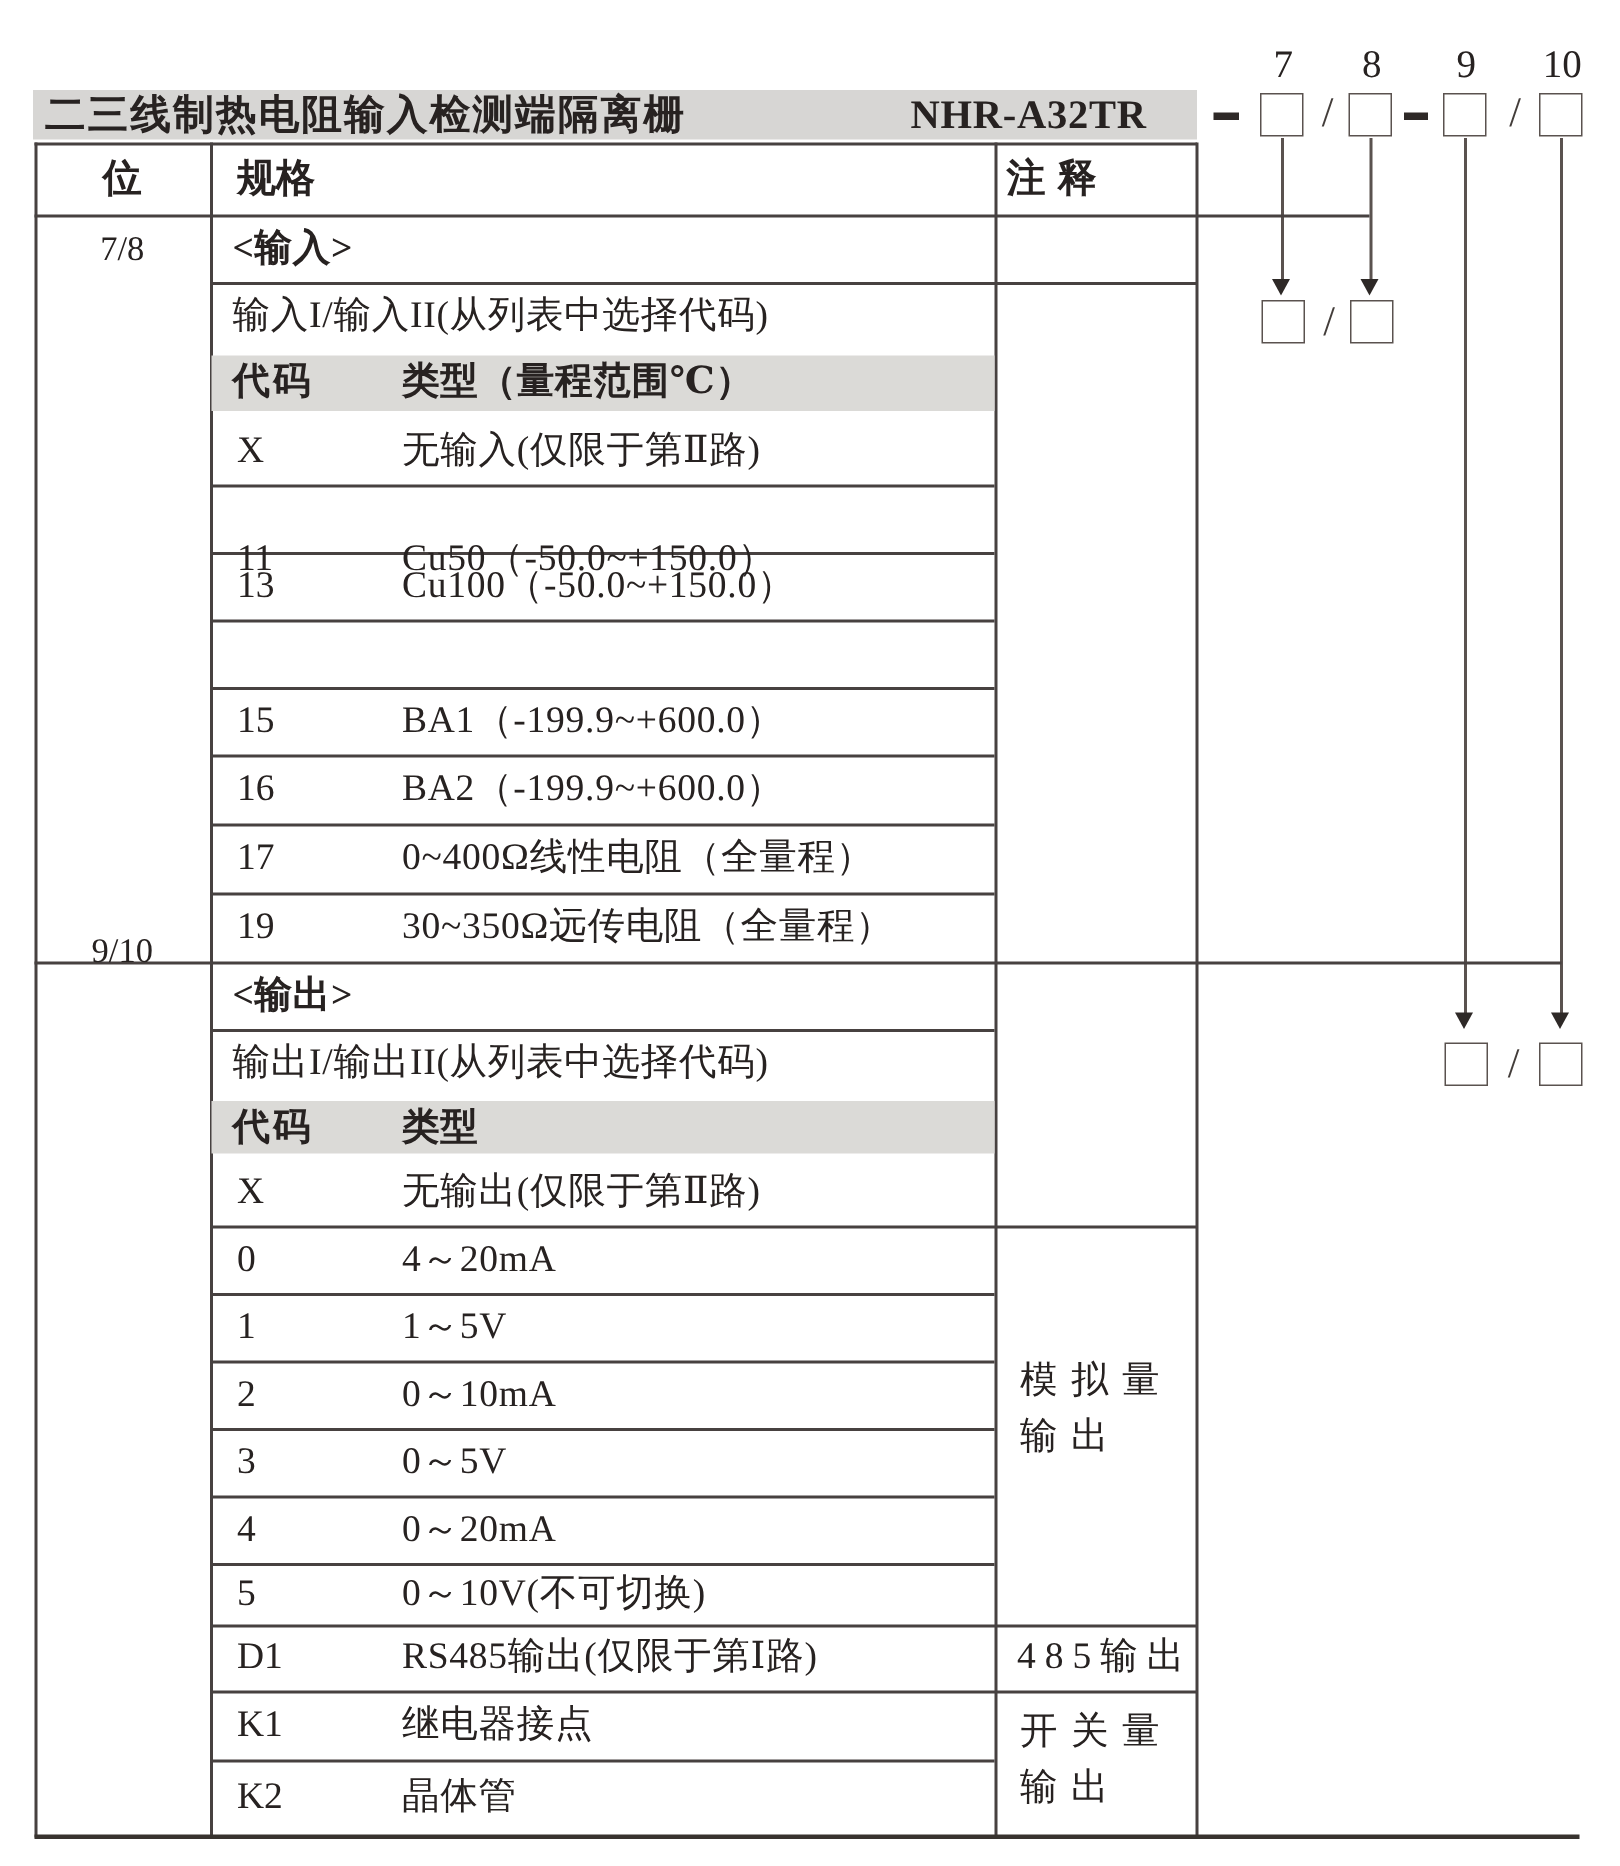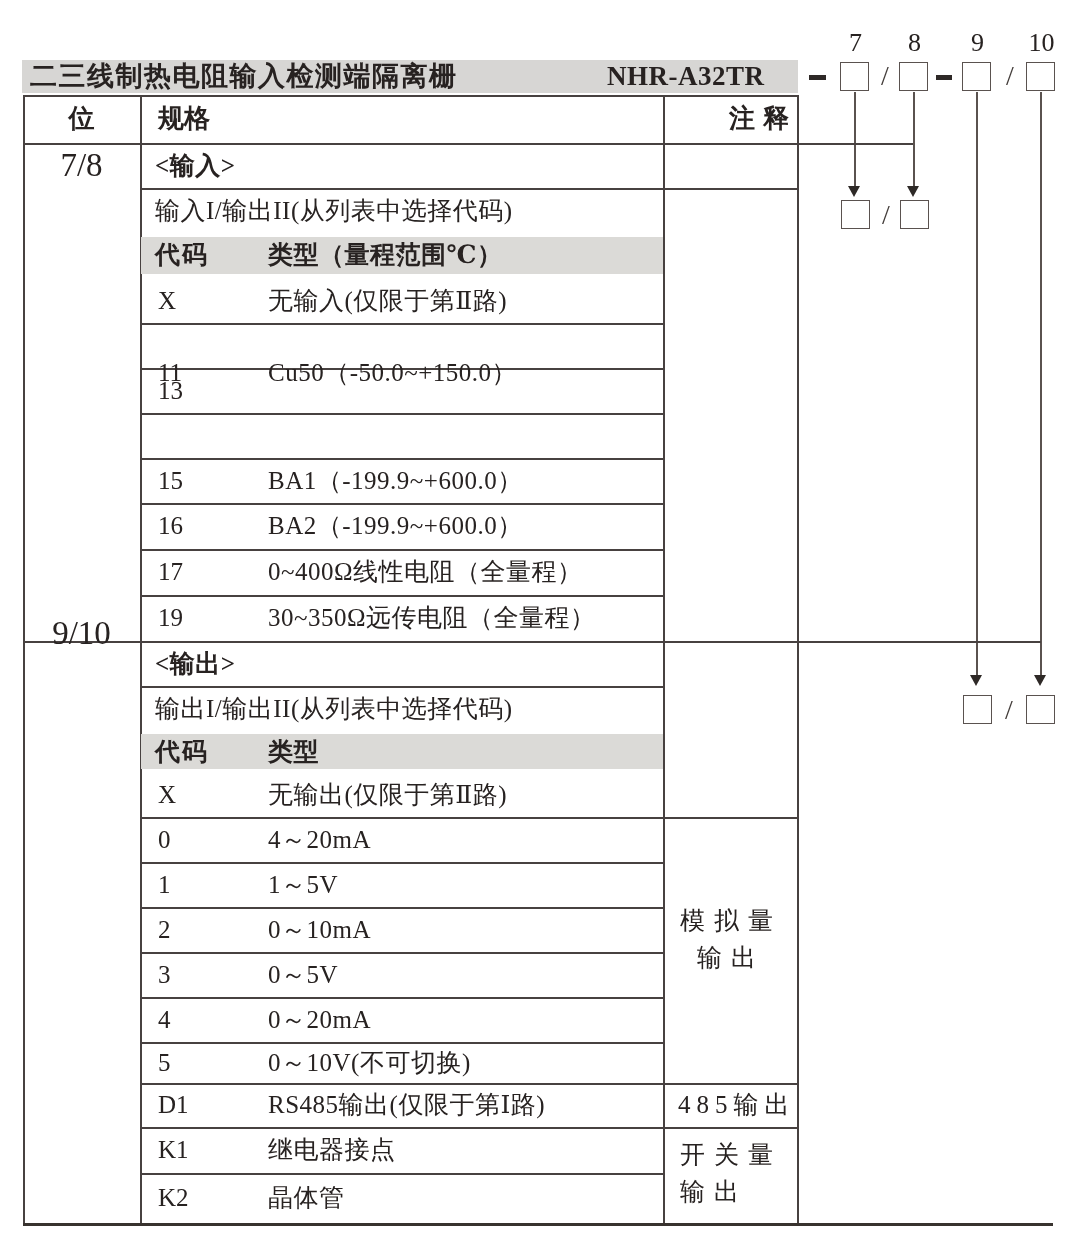--- a/index.html
+++ b/index.html
@@ -14,21 +14,21 @@
   
   .titlebar{position:absolute;left:22px;top:60px;width:776px;height:33px;background:#d7d6d4;}
   .title{position:absolute;left:30px;top:59px;height:35px;line-height:35px;font-weight:bold;
          font-size:27px;letter-spacing:1.5px;white-space:nowrap;}
   .model{position:absolute;left:607px;top:59px;height:35px;line-height:35px;font-weight:bold;
          font-size:27px;letter-spacing:.5px;}
   
   .hcell{position:absolute;top:95px;height:48px;line-height:48px;font-weight:bold;font-size:26px;}
   
   .poscell{position:absolute;left:23px;width:117px;height:45px;text-align:center;
-           font-size:33px;line-height:45px;}
+           font-size:23px;line-height:45px;}
   
   .row{position:absolute;left:140px;width:571px;height:45px;line-height:45px;font-size:25px;white-space:nowrap;}
   .row .c{position:absolute;left:18px;}
   .row .t{position:absolute;left:128px;letter-spacing:.5px;}
   .row .full{position:absolute;left:15px;letter-spacing:.5px;}
   .bold{font-weight:bold;}
   .band{position:absolute;left:141px;width:522px;background:#dbdad7;}
   
   .note{position:absolute;left:680px;font-size:25px;letter-spacing:9px;line-height:37px;white-space:nowrap;}
   
@@ -102,48 +102,49 @@
   <div class="hl" style="left:140px;top:952px;width:523px;"></div>
   <div class="hl" style="left:140px;top:997px;width:523px;"></div>
   <div class="hl" style="left:140px;top:1042px;width:523px;"></div>
   <div class="hl" style="left:140px;top:1083px;width:658px;"></div>
   <div class="hl" style="left:140px;top:1127px;width:658px;"></div>
   <div class="hl" style="left:140px;top:1173px;width:523px;"></div>
   <div class="hl thick" style="left:23px;top:1223px;width:1030px;"></div>
 
   <span class="hcell" style="left:23px;width:117px;text-align:center;">位</span>
   <span class="hcell" style="left:158px;">规格</span>
-  <span class="hcell" style="left:663px;width:134px;text-align:right;letter-spacing:8px;padding-left:8px;box-sizing:border-box;">注释</span>
+  <span class="hcell" style="left:663px;width:134px;text-align:left;letter-spacing:8px;padding-left:8px;box-sizing:border-box;">注释</span>
 
   <div class="poscell" style="top:143px;">7/8</div>
   <div class="poscell" style="top:611px;">9/10</div>
 
   <div class="band" style="top:237px;height:37px;"></div>
   <div class="band" style="top:734px;height:35px;"></div>
 
   <div class="row bold" style="top:143px;">
       <span class="full">&lt;输入&gt;</span>
     </div>
   <div class="row" style="top:188px;">
-      <span class="full">输入I/输出II(从列表中选择代码)</span>
+      <span class="full">输入I/输入II(从列表中选择代码)</span>
     </div>
   <div class="row bold" style="top:232px;">
     <span class="c" style="left:15px;letter-spacing:2px;">代码</span>
     <span class="t">类型（量程范围℃）</span>
   </div>
   <div class="row" style="top:278px;">
       <span class="c">X</span>
       <span class="t">无输入(仅限于第Ⅱ路)</span>
     </div>
   <div class="row" style="top:323px;margin-top:27px;">
       <span class="c">11</span>
       <span class="t">Cu50（-50.0~+150.0）</span>
     </div>
   <div class="row" style="top:368px;">
       <span class="c">13</span>
+      <span class="t">Cu100（-50.0~+150.0）</span>
     </div>
   <div class="row" style="top:458px;">
       <span class="c">15</span>
       <span class="t">BA1（-199.9~+600.0）</span>
     </div>
   <div class="row" style="top:503px;">
       <span class="c">16</span>
       <span class="t">BA2（-199.9~+600.0）</span>
     </div>
   <div class="row" style="top:549px;">
@@ -199,21 +200,21 @@
     </div>
   <div class="row" style="top:1127px;height:46px;line-height:46px;">
       <span class="c">K1</span>
       <span class="t">继电器接点</span>
     </div>
   <div class="row" style="top:1173px;height:50px;line-height:50px;">
       <span class="c">K2</span>
       <span class="t">晶体管</span>
     </div>
 
-  <div class="note" style="top:902px;text-align:center;">
+  <div class="note" style="top:902px;">
     <div>模拟量</div>
     <div>输出</div>
   </div>
   <div class="note" style="top:1083px;height:44px;line-height:44px;letter-spacing:6px;left:678px;">485输出</div>
   <div class="note" style="top:1136px;">
     <div>开关量</div>
     <div>输出</div>
   </div>
 
 </div>

